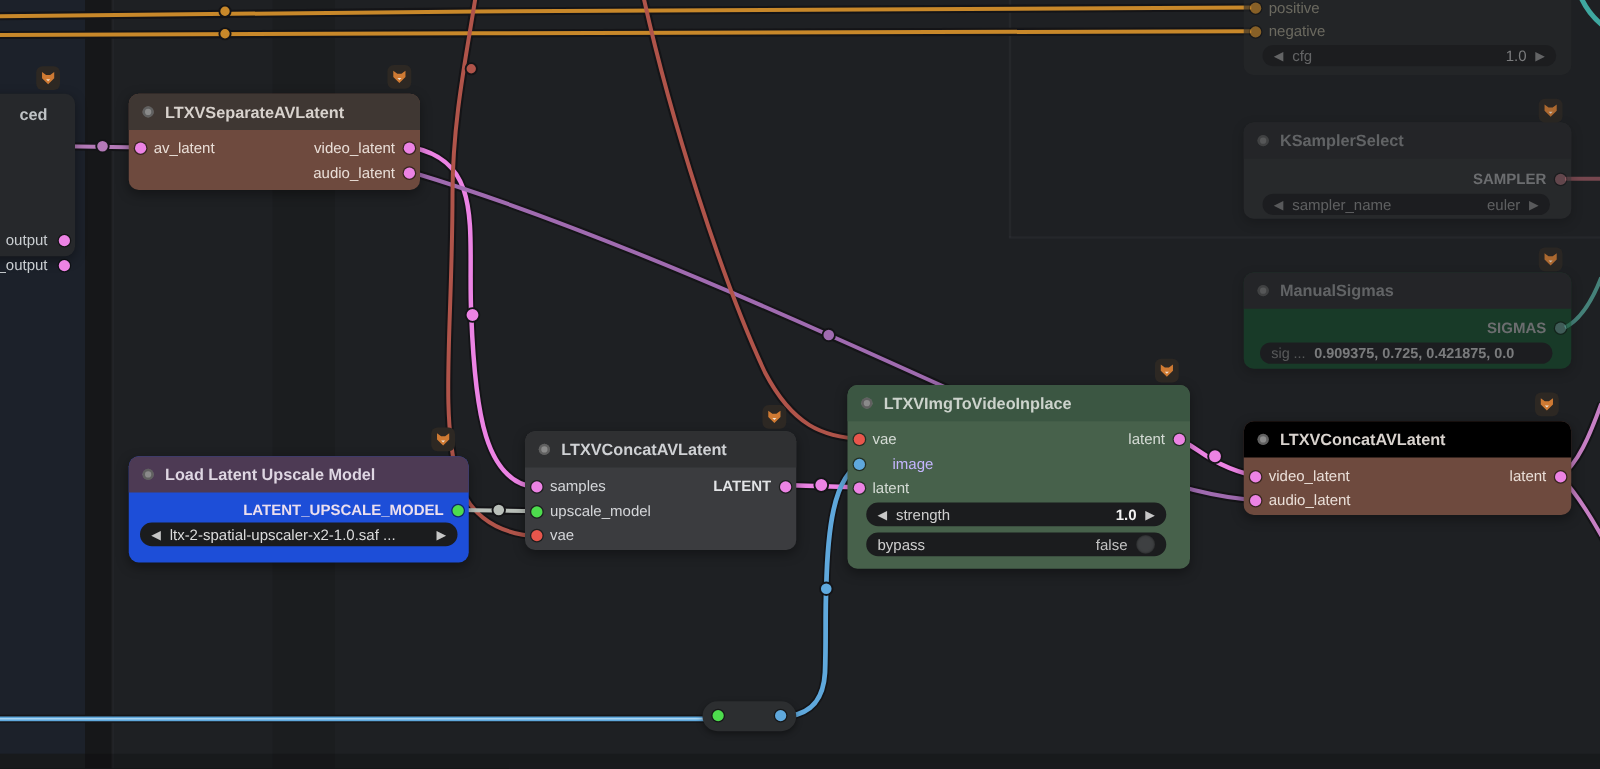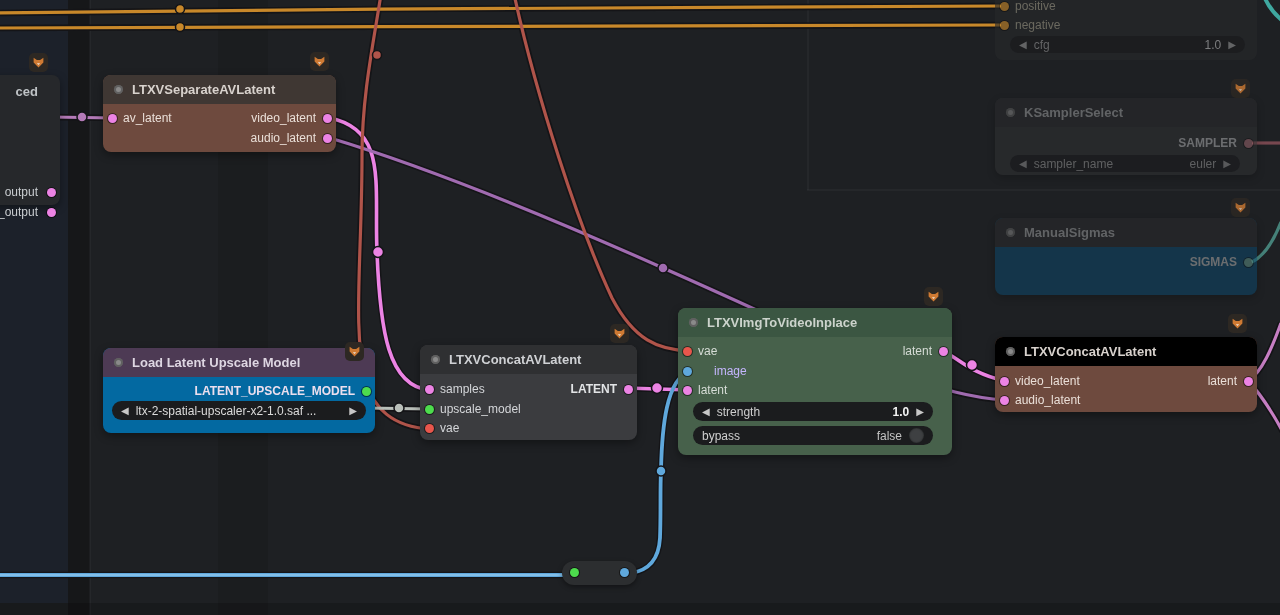--- a/index.html
+++ b/index.html
@@ -113,21 +113,21 @@
       <span>LTXVSeparateAVLatent</span>
     </div>
     <div class="dot d-latent" style="left:5px;top:39px;"></div>
     <div class="slot-label" style="left:20px;top:37px;color:#eadfd8;">av_latent</div>
     <div class="slot-label out" style="right:20px;top:37px;color:#ead_fd8;color:#ead/fd8;color:#eadfd8;">video_latent</div>
     <div class="dot d-latent" style="right:4px;top:39px;"></div>
     <div class="slot-label out" style="right:20px;top:57px;color:#eadfd8;">audio_latent</div>
     <div class="dot d-latent" style="right:4px;top:59px;"></div>
   </div>
 
-  <div class="node" style="left:103px;top:348px;width:272px;height:85px;background:#0369a1;">
+  <div class="node" style="left:103px;top:365px;width:272px;height:85px;background:#1d4ed8;">
     <div class="nheader" style="background:#4d3a54;color:#ded6e2;">
       <span class="tdot"></span>
       <span>Load Latent Upscale Model</span>
     </div>
     <div class="slot-label out" style="right:20px;top:37px;color:#ecdfee;font-weight:700;">LATENT_UPSCALE_MODEL</div>
     <div class="dot d-green" style="right:4px;top:39px;"></div>
     <div class="pill" style="left:9px;top:53px;width:254px;">
       <span class="arr">◀</span>
       <span style="color:#dcdcdc;">ltx-2-spatial-upscaler-x2-1.0.saf ...</span>
       <span class="grow"></span>
@@ -200,27 +200,31 @@
     <div class="dot d-sampler" style="right:4px;top:41px;"></div>
     <div class="pill" style="left:15px;top:57px;width:230px;height:17px;color:#9a9a9a;">
       <span class="arr" style="color:#8e8e8e;">◀</span>
       <span>sampler_name</span>
       <span class="grow"></span>
       <span>euler</span>
       <span class="arr" style="color:#8e8e8e;">▶</span>
     </div>
   </div>
 
-  <div class="node faded" style="left:995px;top:218px;width:262px;height:77px;background:#0c4a6e;">
+  <div class="node faded" style="left:995px;top:218px;width:262px;height:77px;background:#14532d;">
     <div class="nheader" style="background:#2a2b2d;color:#9fa0a2;">
       <span class="tdot"></span>
       <span>ManualSigmas</span>
     </div>
     <div class="slot-label out" style="right:20px;top:38px;color:#b3b4b6;font-weight:700;">SIGMAS</div>
     <div class="dot d-sigmas" style="right:4px;top:40px;"></div>
+    <div class="pill" style="left:13px;top:56px;width:234px;height:17px;font-size:11.5px;color:#8e8e8e;">
+      <span>sig ...</span>
+      <span style="color:#cfcfcf;font-weight:600;">0.909375, 0.725, 0.421875, 0.0</span>
+    </div>
   </div>
 
   <div class="node" style="left:995px;top:-44px;width:262px;height:104px;background:#27292b;opacity:.62;border-radius:0 0 8px 8px;box-shadow:none;">
     <div class="dot d-cond" style="left:5px;top:46px;"></div>
     <div class="slot-label" style="left:20px;top:44px;color:#9a9684;">positive</div>
     <div class="dot d-cond" style="left:5px;top:65px;"></div>
     <div class="slot-label" style="left:20px;top:63px;color:#9a9684;">negative</div>
     <div class="pill" style="left:15px;top:80px;width:235px;height:17px;color:#8e8e8e;">
       <span class="arr" style="color:#8e8e8e;">◀</span>
       <span>cfg</span>

